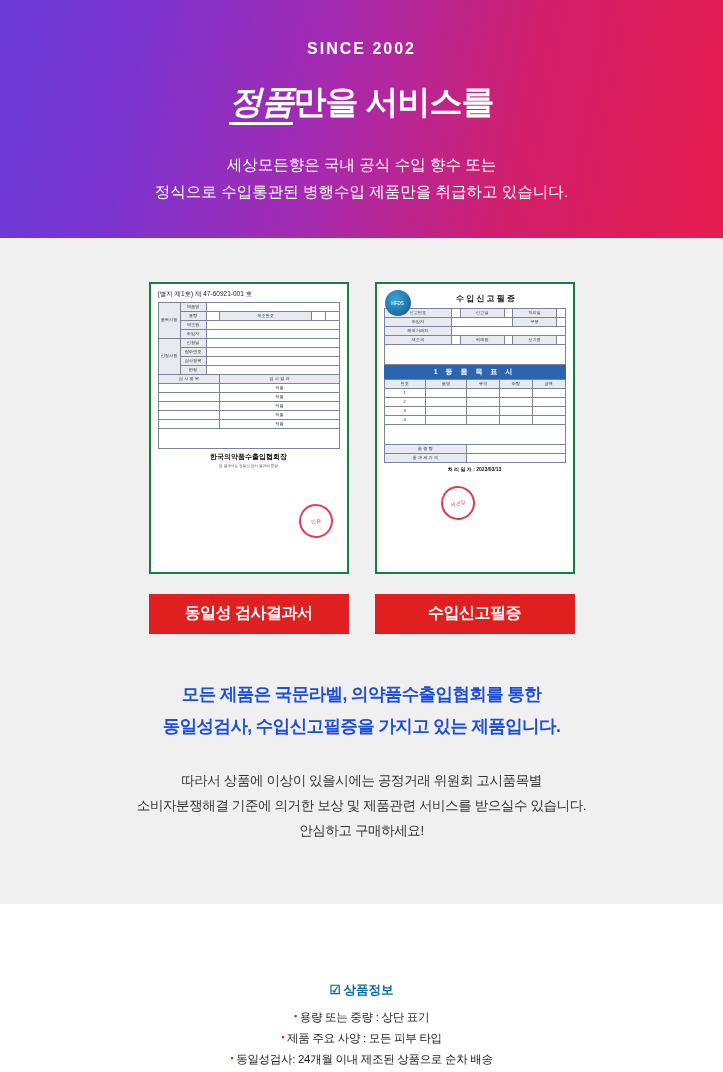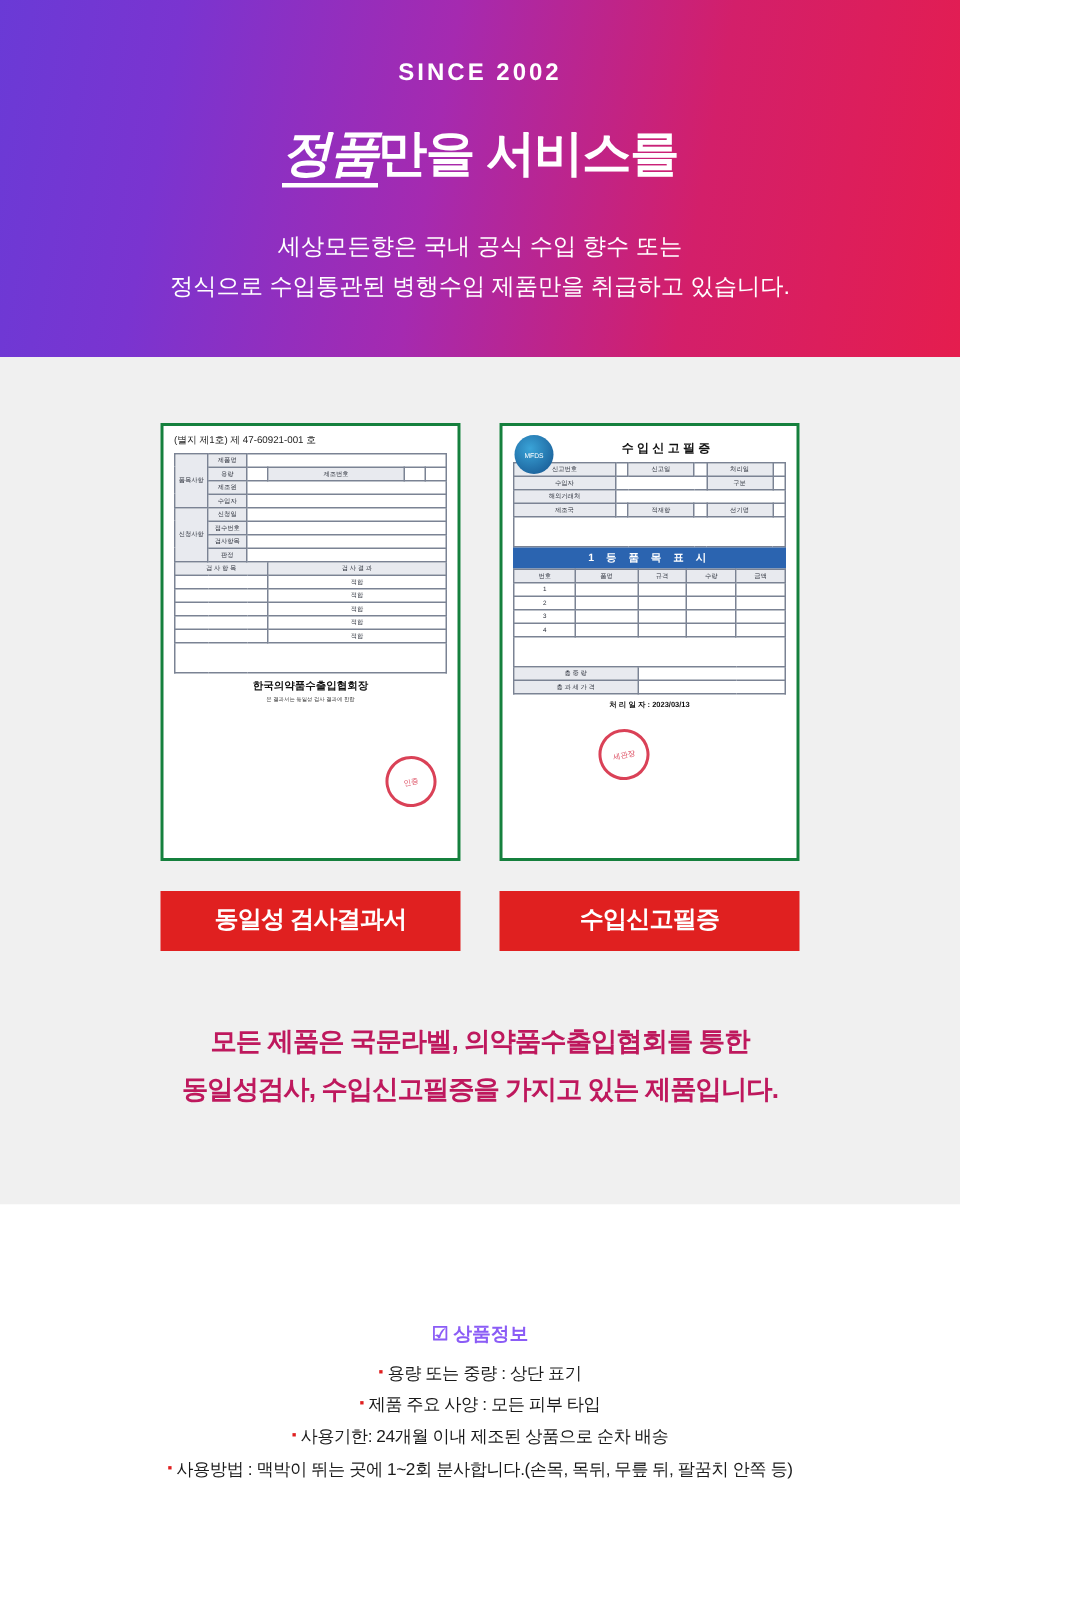--- a/index.html
+++ b/index.html
@@ -3,21 +3,21 @@
 <meta charset="utf-8">
 <style>
   * { box-sizing: border-box; margin: 0; padding: 0; }
   body {
     width: 723px;
     height: 1072px;
     font-family: "Liberation Sans", sans-serif;
     background: #ffffff;
     overflow: hidden;
   }
-  .page { width: 640px; height: 1072px; position: relative; }
+  .page { width: 723px; height: 1072px; position: relative; }
 
   
   .hero {
     height: 238px;
     background: linear-gradient(100deg, #6a3ad6 0%, #7a34d0 18%, #a52ab0 45%, #d31f6a 72%, #e51d4e 100%);
     color: #ffffff;
     text-align: center;
     padding-top: 40px;
     position: relative;
   }
@@ -149,42 +149,42 @@
     font-weight: bold;
     text-align: center;
     padding: 2px 0;
     letter-spacing: 3px;
   }
 
   .cert-text-1 {
     margin-top: 44px;
     font-size: 17.5px;
     line-height: 1.85;
-    color: #be185d;
+    color: #1d4ed8;
     font-weight: bold;
     letter-spacing: -0.6px;
   }
   .cert-text-2 {
     margin-top: 26px;
     font-size: 13.5px;
     line-height: 1.85;
     color: #333333;
     letter-spacing: -0.4px;
   }
 
   
   .prodinfo {
     background: #ffffff;
     padding: 78px 0 26px 0;
     text-align: center;
   }
   .pi-title {
     font-size: 12.5px;
     font-weight: bold;
-    color: #8b5cf6;
+    color: #0369a1;
     margin-bottom: 8px;
   }
   .pi-title .chk { margin-right: 3px; }
   .pi-line {
     font-size: 11.5px;
     color: #1a1a1a;
     line-height: 1.85;
     letter-spacing: -0.3px;
   }
   .pi-line .bullet { color: #e02020; font-size: 9px; vertical-align: 2px; margin-right: 3px; }
@@ -385,26 +385,31 @@
         <div class="cert-label">수입신고필증</div>
       </div>
 
     </div>
 
     <div class="cert-text-1">
       <div>모든 제품은 국문라벨, 의약품수출입협회를 통한</div>
       <div>동일성검사, 수입신고필증을 가지고 있는 제품입니다.</div>
     </div>
 
+    <div class="cert-text-2">
+      <div>따라서 상품에 이상이 있을시에는 공정거래 위원회 고시품목별</div>
+      <div>소비자분쟁해결 기준에 의거한 보상 및 제품관련 서비스를 받으실수 있습니다.</div>
+      <div>안심하고 구매하세요!</div>
+    </div>
   </section>
 
   <section class="prodinfo">
     <div class="pi-title">
       <span class="chk">☑</span><span>상품정보</span>
     </div>
     <div class="pi-line"><span class="bullet">▪</span><span>용량 또는 중량 : 상단 표기</span></div>
     <div class="pi-line"><span class="bullet">▪</span><span>제품 주요 사양 : 모든 피부 타입</span></div>
-    <div class="pi-line"><span class="bullet">▪</span><span>사용기한: 24개월 이내 제조된 상품으로 순차 배송</span></div>
+    <div class="pi-line"><span class="bullet">▪</span><span>동일성검사: 24개월 이내 제조된 상품으로 순차 배송</span></div>
     <div class="pi-line"><span class="bullet">▪</span><span>사용방법 : 맥박이 뛰는 곳에 1~2회 분사합니다.(손목, 목뒤, 무릎 뒤, 팔꿈치 안쪽 등)</span></div>
 
   </section>
 
 </div>
 
 </body></html>

